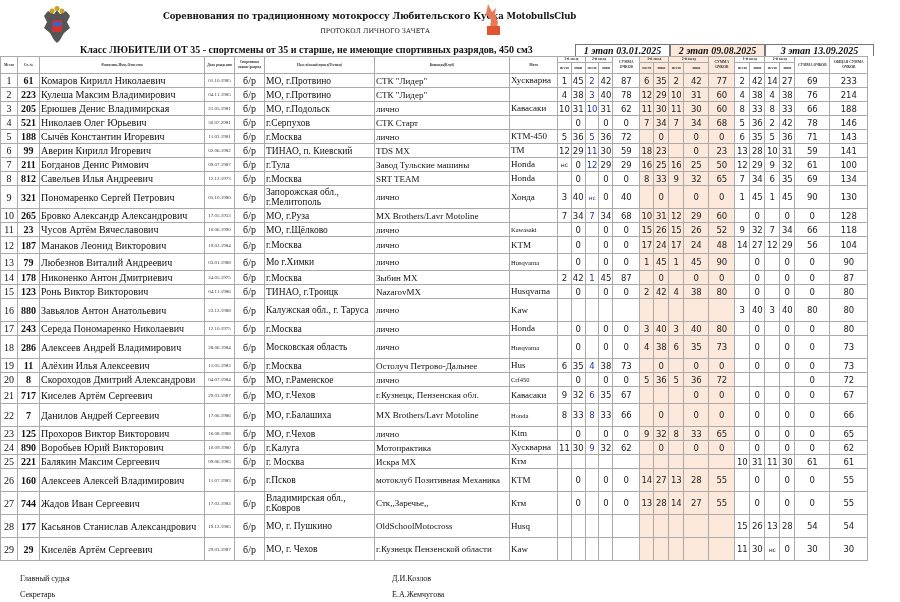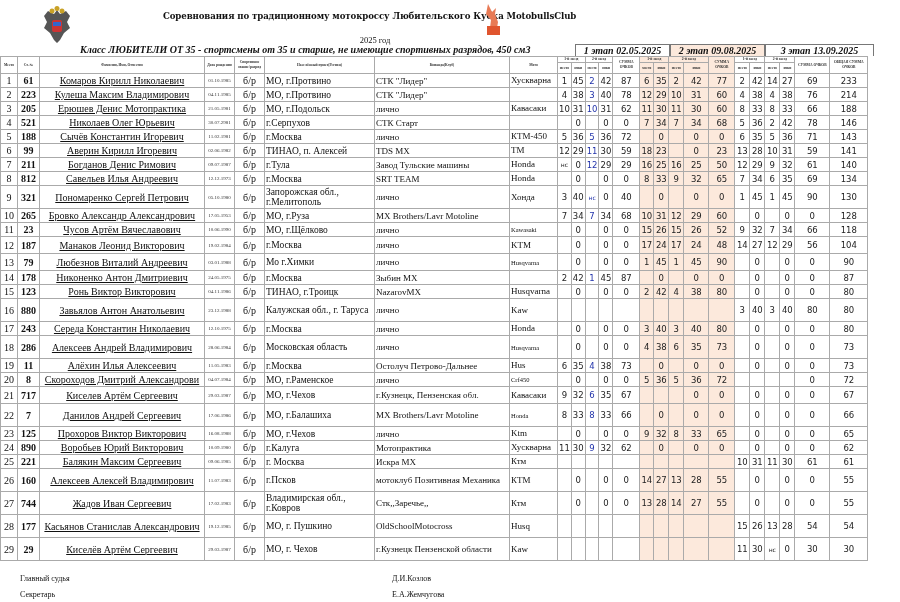--- a/index.html
+++ b/index.html
@@ -3,28 +3,28 @@
 <meta charset="utf-8">
 <style>
   html, body { margin:0; padding:0; background:#fff; }
   body { width:900px; height:602px; position:relative; overflow:hidden; font-family:"Liberation Serif", serif; color:#111; }
   .hdr { position:absolute; left:0; top:0; width:900px; height:52px; }
   .logo-left { position:absolute; left:40px; top:6px; width:34px; height:38px; }
   .logo-right { position:absolute; left:482px; top:2px; width:22px; height:34px; }
   .title1 { position:absolute; left:163px; top:11px; font-size:8.6px; font-weight:bold; font-family:"DejaVu Serif", serif; letter-spacing:-0.1px; }
   .title2 { position:absolute; left:0; width:750px; text-align:center; top:27px; font-size:6.5px; font-family:"DejaVu Serif", serif; }
   .title3 { position:absolute; left:0; width:750px; text-align:center; top:35px; font-size:8.5px; }
-  .classline { position:absolute; left:80px; top:44px; font-size:10px; font-weight:bold; font-style:italic; white-space:nowrap; }
+  .classline { position:absolute; left:80px; top:44px; font-size:10px; font-weight:bold; white-space:nowrap; }
   .stage-head { position:absolute; top:44px; height:12px; font-size:10px; font-weight:bold; font-style:italic; text-align:center; border:1px solid #777; border-bottom:none; box-sizing:border-box; line-height:11px; }
   table.grid { position:absolute; left:0; top:56px; border-collapse:collapse; table-layout:fixed; }
   table.grid td, table.grid th { border:1px solid #aaa; padding:0 1px; overflow:hidden; white-space:nowrap; box-sizing:border-box; }
   table.grid th { font-size:3.6px; font-weight:bold; color:#333; text-align:center; line-height:5px; }
   .c-pl { font-size:10px; text-align:center; }
   .c-num { font-size:10px; font-weight:bold; text-align:center; }
-  .c-name { font-size:10px; text-align:center;text-decoration:underline; }
+  .c-name { font-size:10px; text-align:left; }
   .c-date { font-size:5px; text-align:center; color:#333; }
   .c-rank { font-size:10px; text-align:center;margin-left:12px; }
   .c-reg { font-size:9.5px; text-align:left; white-space:normal !important; line-height:10px; }
   .c-team { font-size:9px; text-align:left; white-space:normal !important; line-height:10px; }
   .c-moto { font-size:9px; text-align:left; white-space:normal !important; line-height:9px; }
   .c-moto.sm { font-size:6.5px; }
   .s { font-size:8.5px; text-align:center; font-family:"DejaVu Sans", sans-serif; color:#222; }
   .s.blue { color:#2233aa; }
   .s.ns { font-size:6px; }
   .stage2 { background:#fce9dc; }
@@ -40,24 +40,24 @@
     <rect x="13" y="16" width="8" height="4" fill="#36c"></rect>
     <circle cx="12" cy="5" r="2.5" fill="#c9a227"></circle>
     <circle cx="22" cy="5" r="2.5" fill="#c9a227"></circle>
     <circle cx="17" cy="2.5" r="2.5" fill="#c9a227"></circle>
   </svg>
   <div class="title1">Соревнования по традиционному мотокроссу  Любительского Кубка  MotobullsClub</div>
   <svg class="logo-right" viewBox="0 0 22 34">
     <path d="M6 2 L10 10 L14 6 L13 12 L16 20 L15 26 L8 26 L9 18 L4 12 Z" fill="#e87a55"></path>
     <rect x="5" y="24" width="13" height="9" fill="#e0552e"></rect>
   </svg>
-  <div class="title3">2025 год</div>
+  <div class="title2">ПРОТОКОЛ  ЛИЧНОГО  ЗАЧЕТА</div>
 </div>
 <div class="classline">Класс  ЛЮБИТЕЛИ ОТ 35 - спортсмены от 35 и старше, не имеющие спортивных разрядов, 450 см3</div>
-<div class="stage-head" style="left:575px;width:95px;">1 этап 02.05.2025</div>
+<div class="stage-head" style="left:575px;width:95px;">1 этап 03.01.2025</div>
 <div class="stage-head stage2" style="left:670px;width:95px;">2 этап 09.08.2025</div>
 <div class="stage-head" style="left:765px;width:109px;">3 этап 13.09.2025</div>
 
 <table class="grid" id="grid">
   <colgroup>
     <col style="width:17px">
       <col style="width:22px">
       <col style="width:165px">
       <col style="width:30px">
       <col style="width:30px">
@@ -166,21 +166,21 @@
         <td class="s">4</td>
         <td class="s">38</td>
         <td class="s">4</td>
         <td class="s">38</td>
         <td class="s">76</td>
         <td class="s">214</td>
       </tr>
       <tr style="height: 14px;">
         <td class="c-pl">3</td>
         <td class="c-num">205</td>
-        <td class="c-name">Ерюшев Денис Мотопрактика</td>
+        <td class="c-name">Ерюшев Денис Владимирская</td>
         <td class="c-date">21.05.1981</td>
         <td class="c-rank">б/р</td>
         <td class="c-reg">МО, г.Подольск</td>
         <td class="c-team">лично</td>
         <td class="c-moto">Кавасаки</td>
         <td class="s">10</td>
         <td class="s">31</td>
         <td class="s blue">10</td>
         <td class="s">31</td>
         <td class="s">62</td>
@@ -247,21 +247,21 @@
         <td class="s">36</td>
         <td class="s">71</td>
         <td class="s">143</td>
       </tr>
       <tr style="height: 14px;">
         <td class="c-pl">6</td>
         <td class="c-num">99</td>
         <td class="c-name">Аверин Кирилл Игоревич</td>
         <td class="c-date">02.06.1982</td>
         <td class="c-rank">б/р</td>
-        <td class="c-reg">ТИНАО, п. Алексей</td>
+        <td class="c-reg">ТИНАО, п. Киевский</td>
         <td class="c-team">TDS MX</td>
         <td class="c-moto">TM</td>
         <td class="s">12</td>
         <td class="s">29</td>
         <td class="s blue">11</td>
         <td class="s">30</td>
         <td class="s">59</td>
         <td class="s stage2">18</td>
         <td class="s stage2">23</td>
         <td class="s stage2"></td>
@@ -291,21 +291,21 @@
         <td class="s stage2">16</td>
         <td class="s stage2">25</td>
         <td class="s stage2">16</td>
         <td class="s stage2">25</td>
         <td class="s stage2">50</td>
         <td class="s">12</td>
         <td class="s">29</td>
         <td class="s">9</td>
         <td class="s">32</td>
         <td class="s">61</td>
-        <td class="s">140</td>
+        <td class="s">100</td>
       </tr>
       <tr style="height: 14px;">
         <td class="c-pl">8</td>
         <td class="c-num">812</td>
         <td class="c-name">Савельев Илья Андреевич</td>
         <td class="c-date">12.12.1973</td>
         <td class="c-rank">б/р</td>
         <td class="c-reg">г.Москва</td>
         <td class="c-team">SRT TEAM</td>
         <td class="c-moto">Honda</td>
@@ -530,21 +530,21 @@
         <td class="s">3</td>
         <td class="s">40</td>
         <td class="s">3</td>
         <td class="s">40</td>
         <td class="s">80</td>
         <td class="s">80</td>
       </tr>
       <tr style="height: 14px;">
         <td class="c-pl">17</td>
         <td class="c-num">243</td>
-        <td class="c-name">Середа Константин Николаевич</td>
+        <td class="c-name">Середа Пономаренко Николаевич</td>
         <td class="c-date">12.10.1975</td>
         <td class="c-rank">б/р</td>
         <td class="c-reg">г.Москва</td>
         <td class="c-team">лично</td>
         <td class="c-moto">Honda</td>
         <td class="s"></td>
         <td class="s">0</td>
         <td class="s blue"></td>
         <td class="s">0</td>
         <td class="s">0</td>

